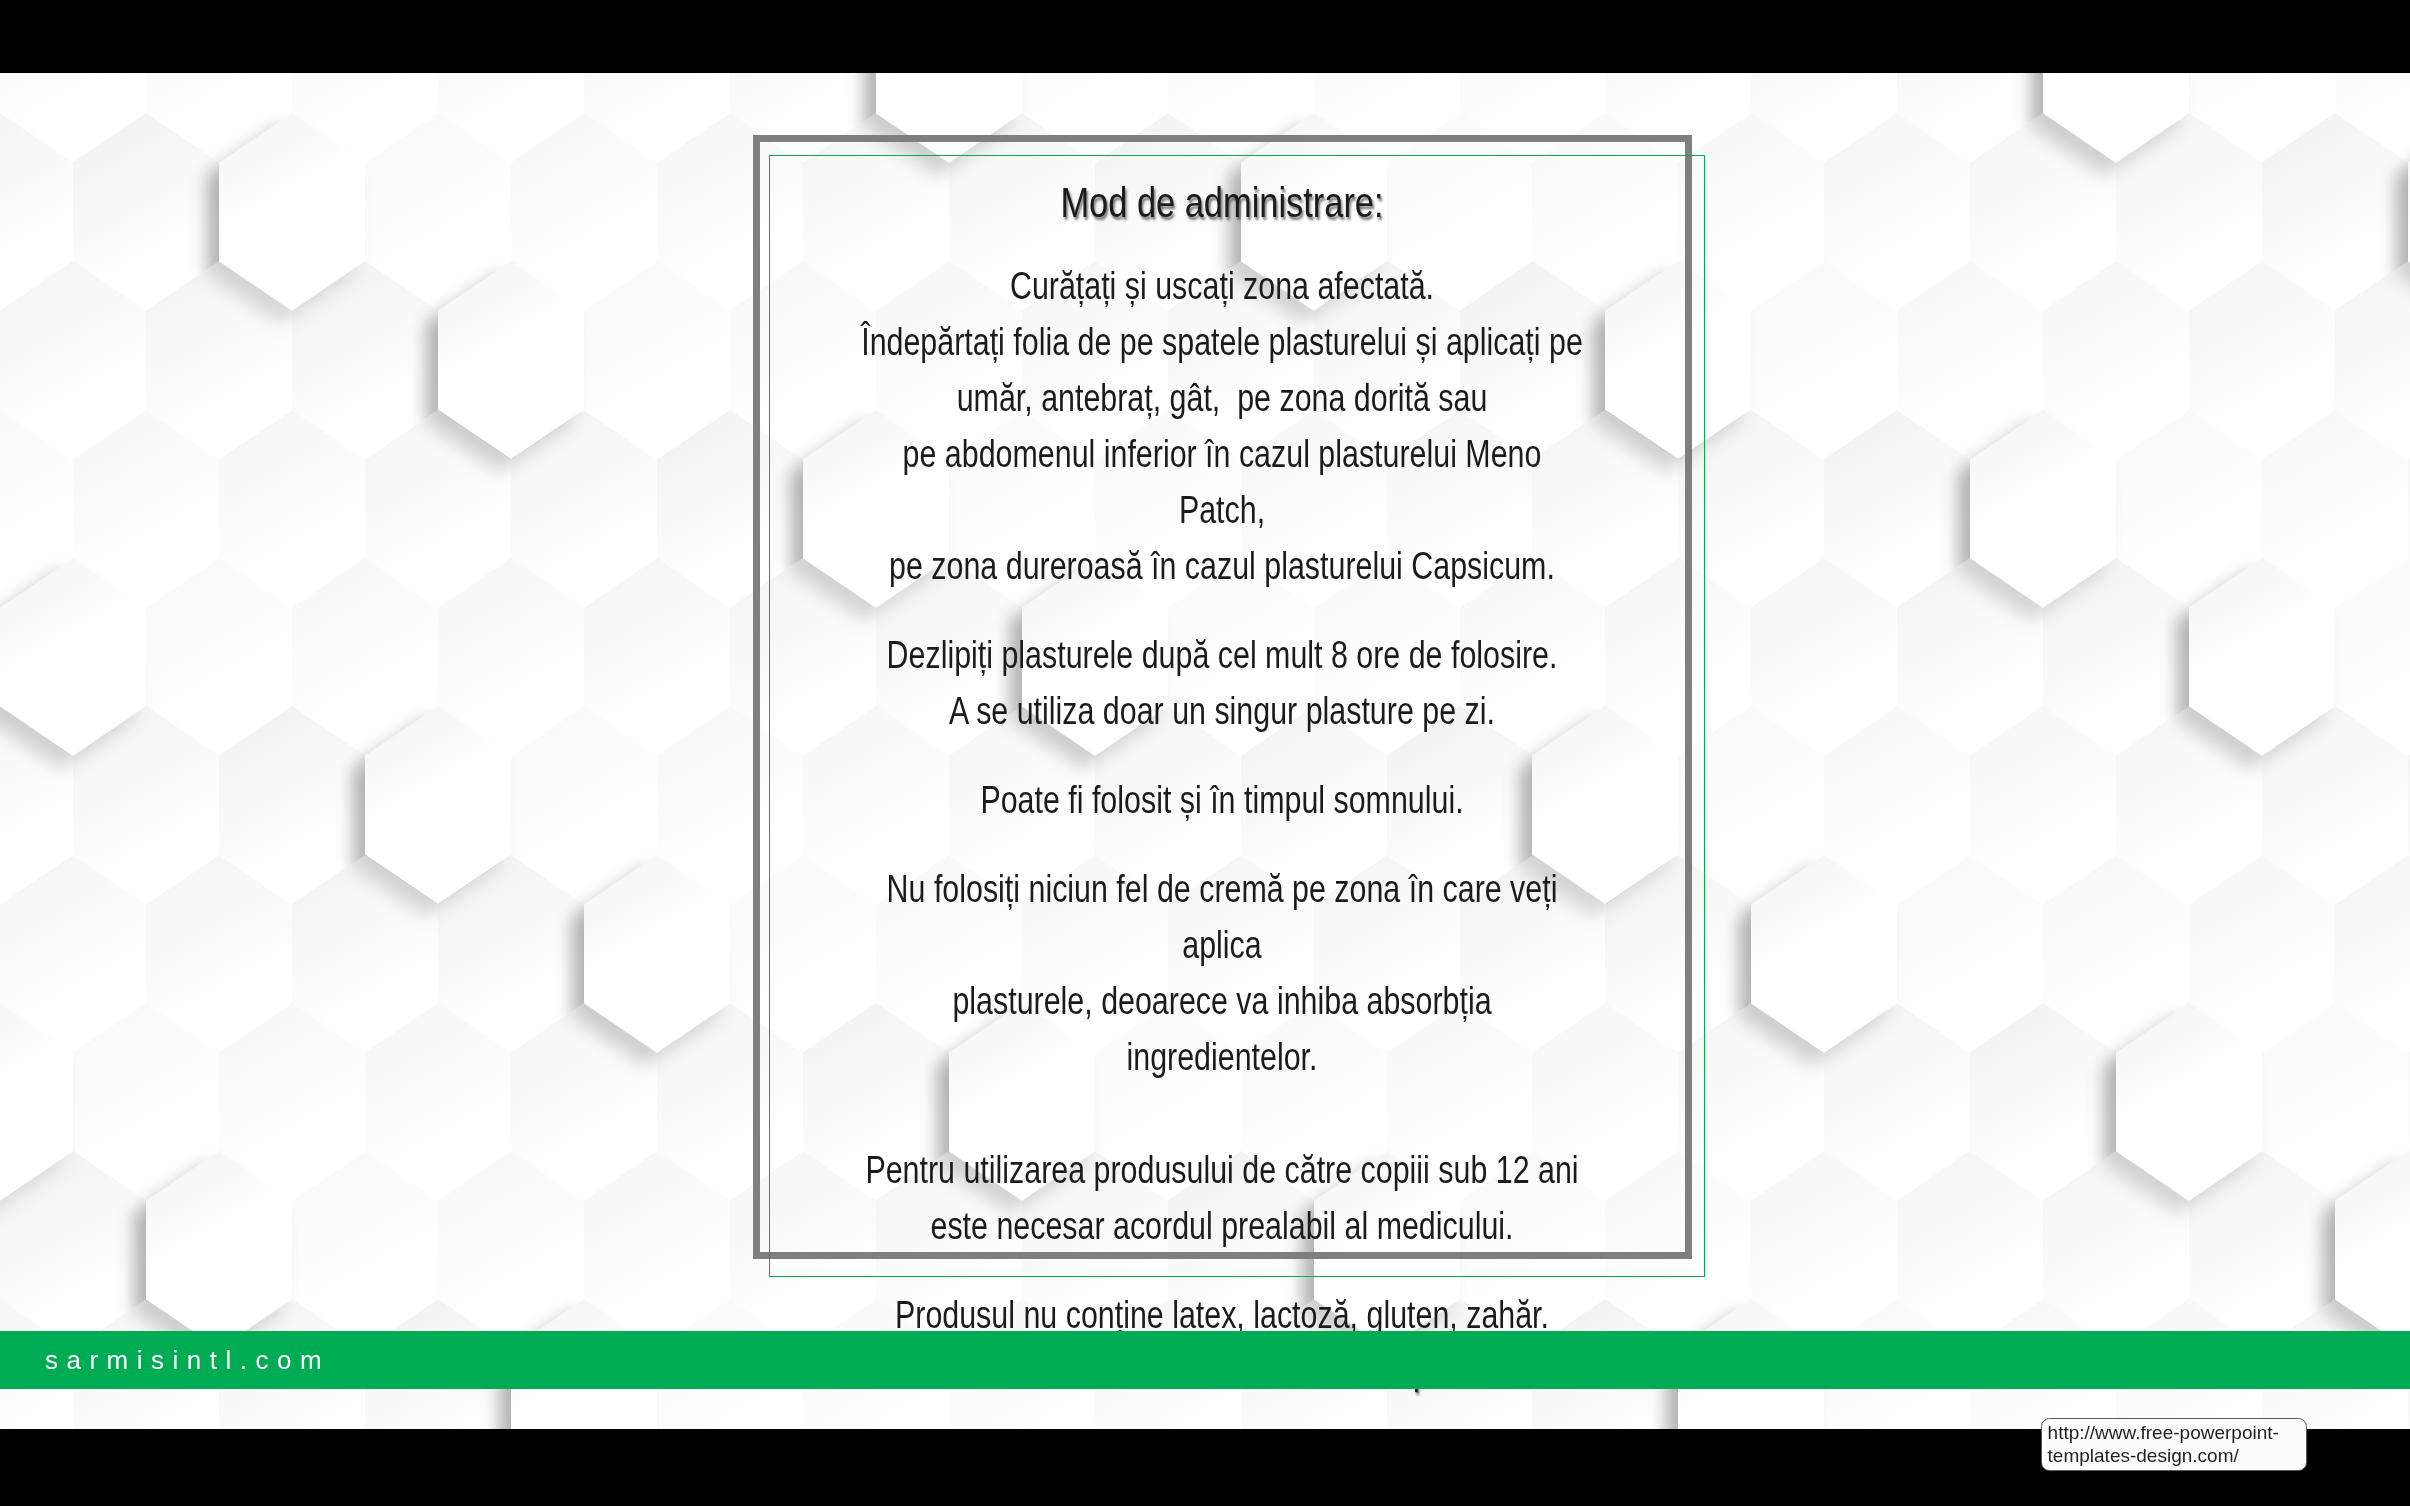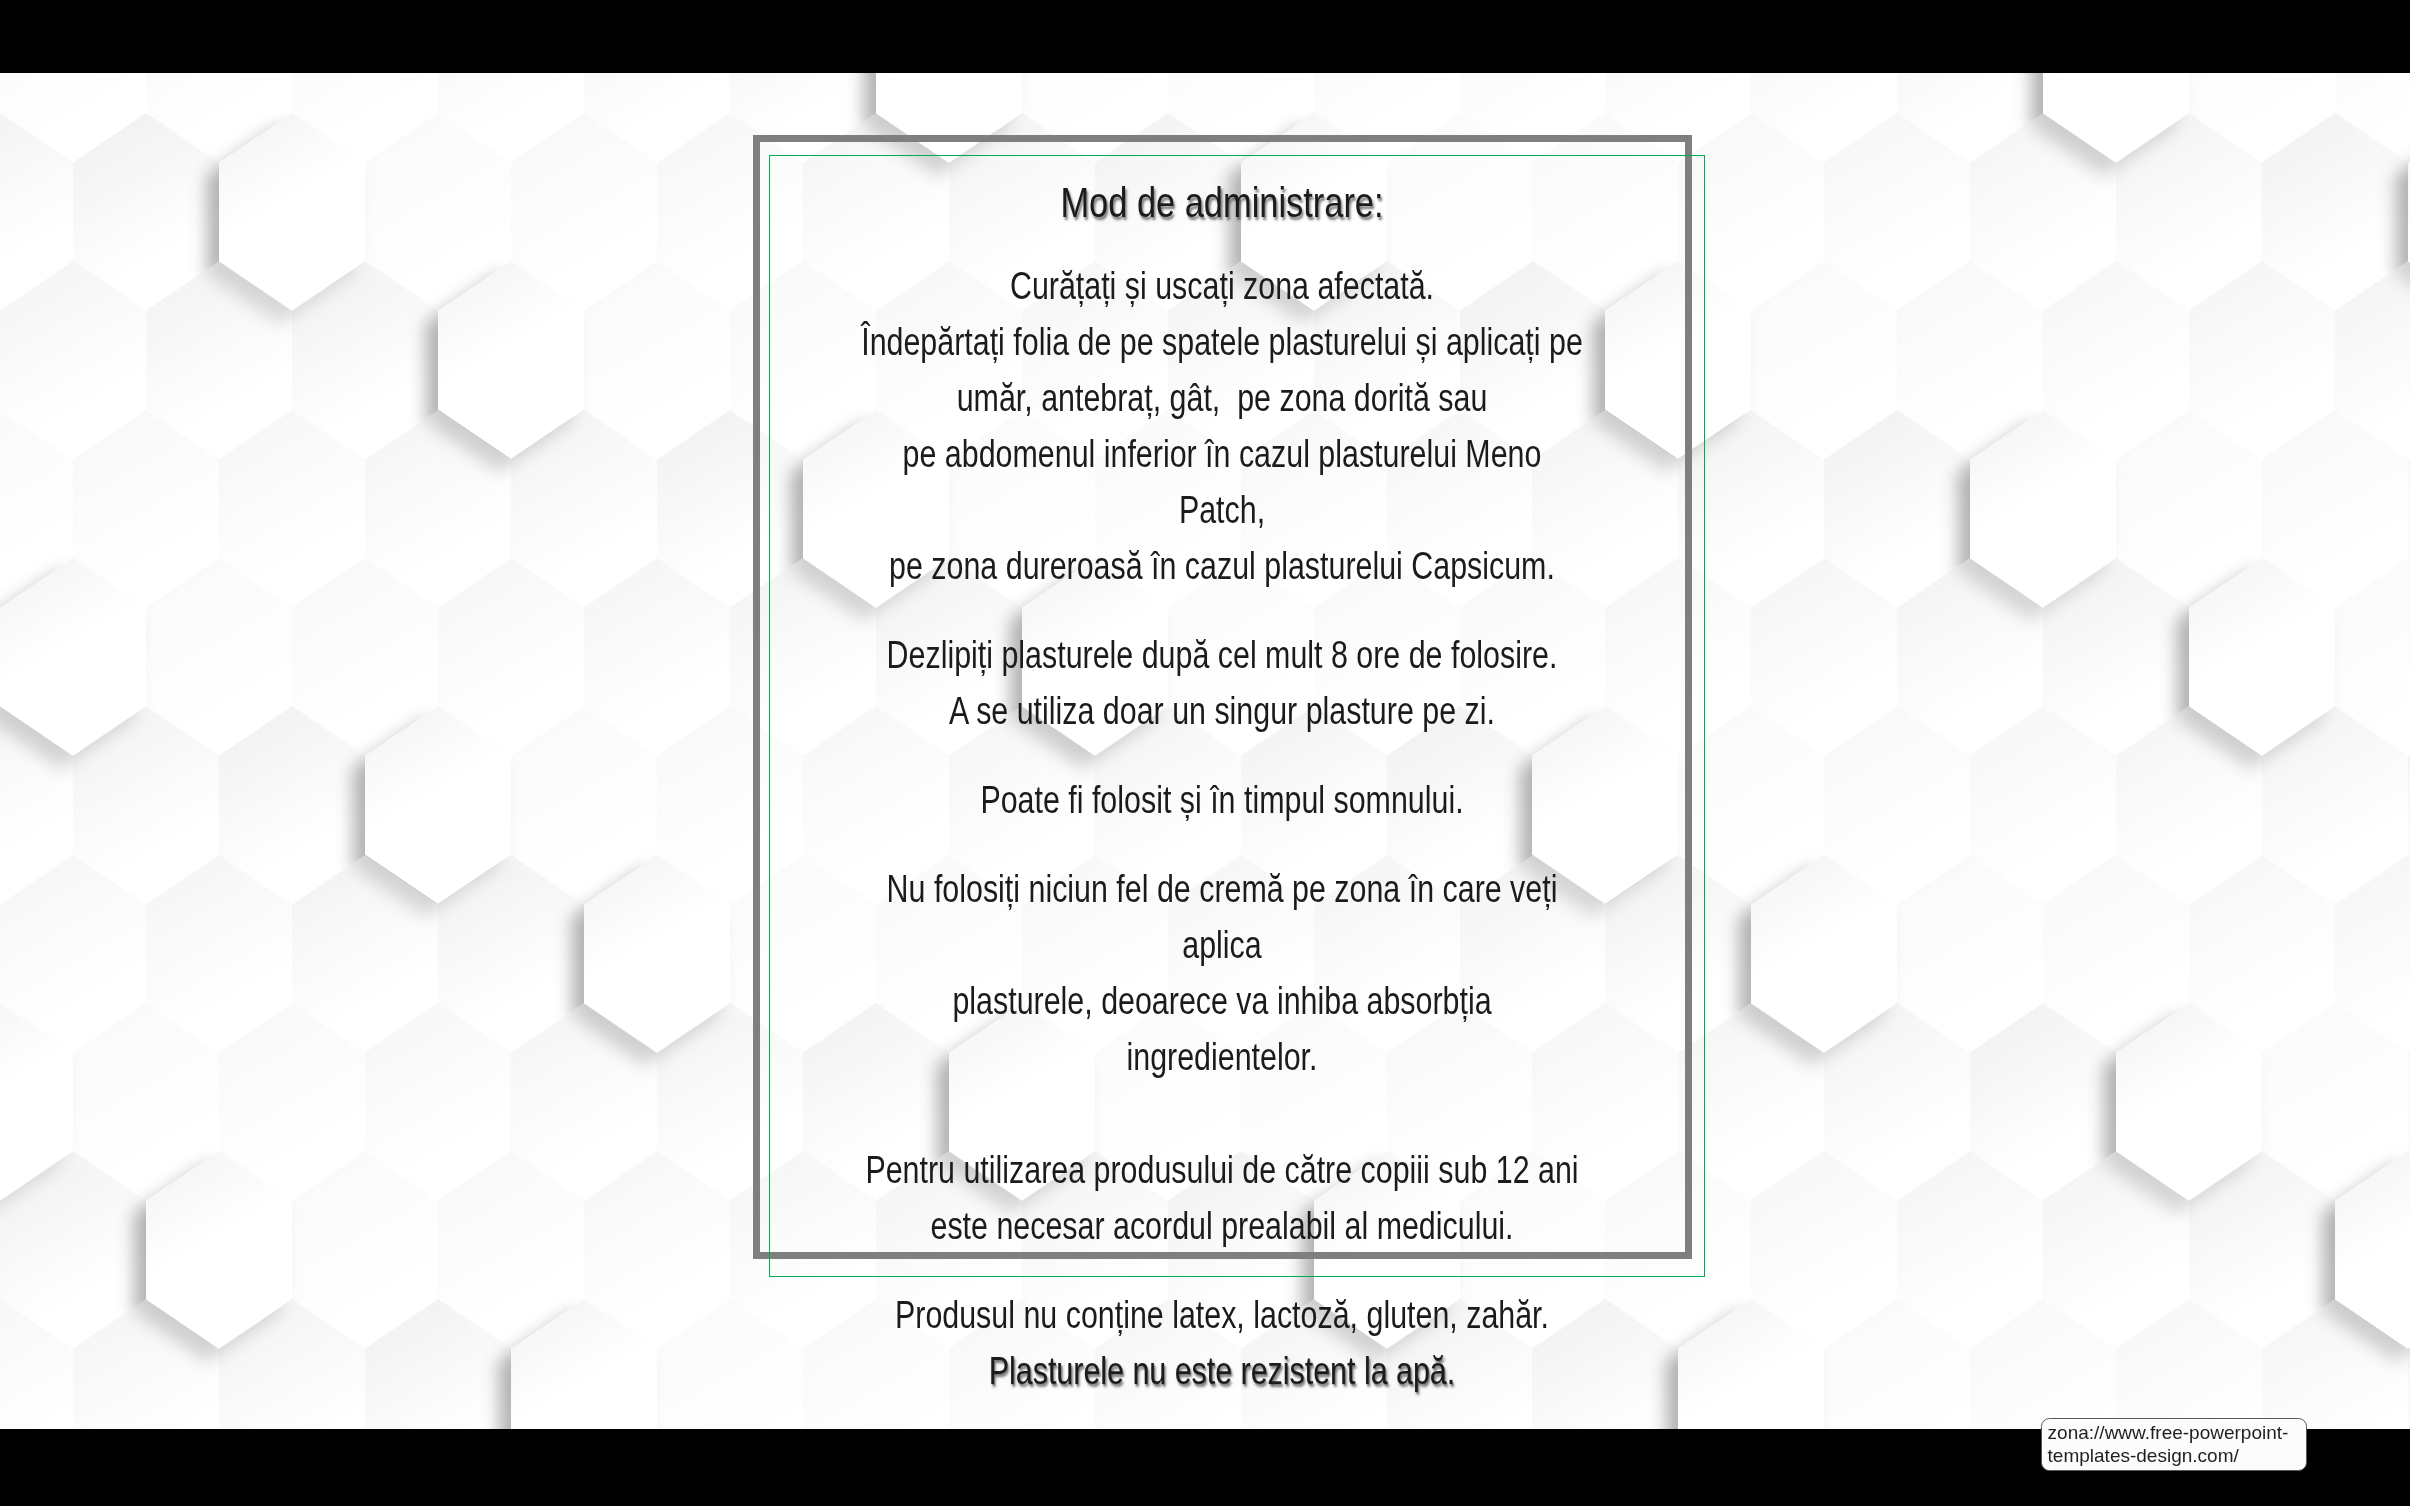--- a/index.html
+++ b/index.html
@@ -612,22 +612,25 @@
       <div class="line">Pentru utilizarea produsului de către copiii sub 12 ani</div>
       <div class="line">este necesar acordul prealabil al medicului.</div>
     </div>
 
     <div class="para">
       <div class="line">Produsul nu conține latex, lactoză, gluten, zahăr.</div>
       <div class="line emph">Plasturele nu este rezistent la apă.</div>
     </div>
   </div>
 
+  <div class="green-bar" style="background: rgb(0, 172, 83);">
+    <span class="site">sarmisintl.com</span>
+  </div>
 
   <div class="bar-bottom"></div>
 
   <div class="credit">
-    <div>zona://www.free-powerpoint-</div>
+    <div>http://www.free-powerpoint-</div>
     <div>templates-design.com/</div>
   </div>
 
 </div>
 
 
 </body></html>

